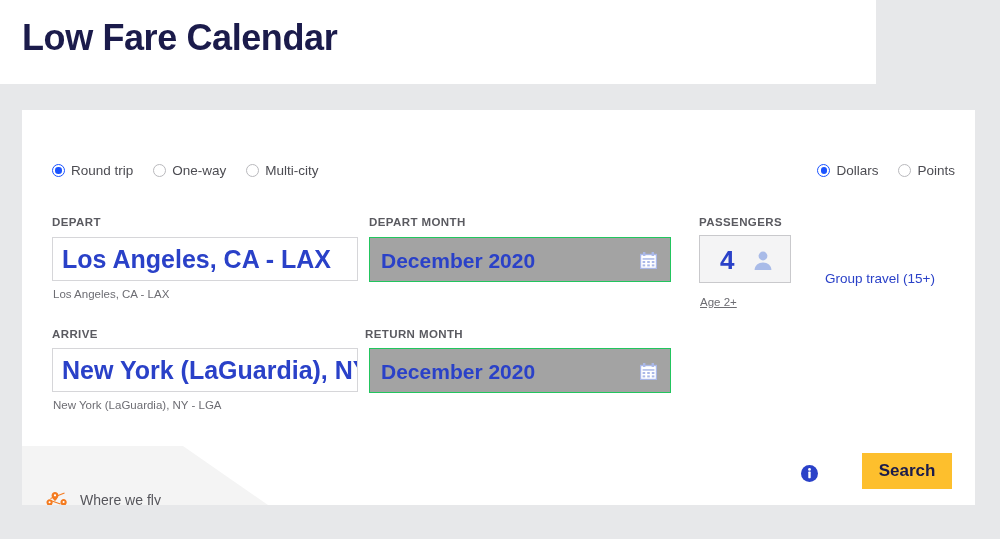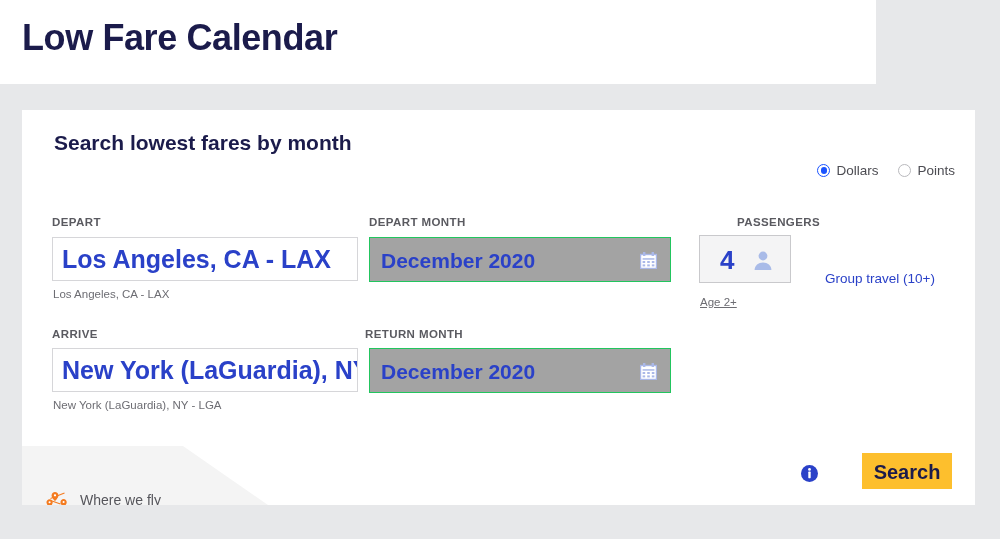--- a/index.html
+++ b/index.html
@@ -246,38 +246,51 @@
   }
   .search-btn {
     position: absolute;
     right: 23px;
     bottom: 16px;
     width: 90px;
     height: 36px;
     background: #fdbf2d;
     border: none;
     font-family: "Liberation Sans", sans-serif;
-    font-size: 20px;
+    font-size: 17px;
     font-weight: bold;
     color: #1b1b4b;
     cursor: pointer;
     padding: 8px;
   }
 </style>
 </head>
 <body>
 
 <div class="page-header">
   <div class="page-title">Low Fare Calendar</div>
 </div>
 
 <div class="card">
 
-  <div class="card-title">Search lowest fares by month</div>
-
+
+  <div class="radio-row-left">
+    <div class="radio-opt selected">
+      <span class="radio-mark"></span>
+      <span class="radio-label">Round trip</span>
+    </div>
+    <div class="radio-opt">
+      <span class="radio-mark"></span>
+      <span class="radio-label">One-way</span>
+    </div>
+    <div class="radio-opt">
+      <span class="radio-mark"></span>
+      <span class="radio-label">Multi-city</span>
+    </div>
+  </div>
 
   <div class="radio-row-right">
     <div class="radio-opt selected">
       <span class="radio-mark"></span>
       <span class="radio-label">Dollars</span>
     </div>
     <div class="radio-opt">
       <span class="radio-mark"></span>
       <span class="radio-label">Points</span>
     </div>
@@ -299,32 +312,32 @@
         <rect x="2.6" y="9" width="2.6" height="2" fill="#aab8e8"></rect>
         <rect x="7.2" y="9" width="2.6" height="2" fill="#aab8e8"></rect>
         <rect x="11.8" y="9" width="2.6" height="2" fill="#aab8e8"></rect>
         <rect x="2.6" y="12.4" width="2.6" height="2" fill="#aab8e8"></rect>
         <rect x="7.2" y="12.4" width="2.6" height="2" fill="#aab8e8"></rect>
         <rect x="11.8" y="12.4" width="2.6" height="2" fill="#aab8e8"></rect>
       </svg>
     </span>
   </div>
 
-  <div class="field-label" style="left:715px; top:106px;">PASSENGERS</div>
+  <div class="field-label" style="left:677px; top:106px;">PASSENGERS</div>
   <div class="paxfield" style="left:677px; top:125px; width:92px; height:48px;">
     <span class="pax-num">4</span>
     <span class="pax-icon">
       <svg width="22" height="22" viewBox="0 0 22 22">
         <circle cx="11" cy="7" r="4.4" fill="#a9bbe8"></circle>
         <path d="M2.6 21c0-4.7 3.8-7.6 8.4-7.6s8.4 2.9 8.4 7.6z" fill="#a9bbe8"></path>
       </svg>
     </span>
   </div>
   <div class="helper" style="left:678px; top:186px;text-decoration:underline;">Age 2+</div>
-  <div class="group-link" style="left:803px; top:161px;">Group travel (10+)</div>
+  <div class="group-link" style="left:803px; top:161px;">Group travel (15+)</div>
 
   <div class="field-label" style="left:30px; top:218px;">ARRIVE</div>
   <div class="txtfield" style="left:30px; top:238px; width:306px; height:44px;">New York (LaGuardia), NY - LGA</div>
   <div class="helper" style="left:31px; top:289px;">New York (LaGuardia), NY - LGA</div>
 
   <div class="field-label" style="left:343px; top:218px;text-align:center;">RETURN MONTH</div>
   <div class="monthfield" style="left:347px; top:238px; width:302px; height:45px;">
     <span class="mtext">December 2020</span>
     <span class="cal-icon">
       <svg width="17" height="17" viewBox="0 0 17 17">

